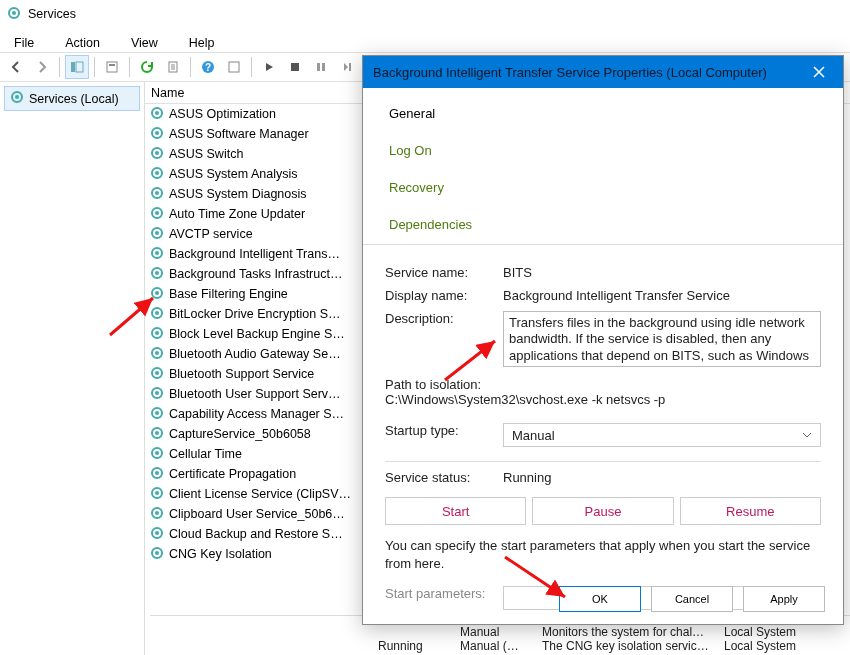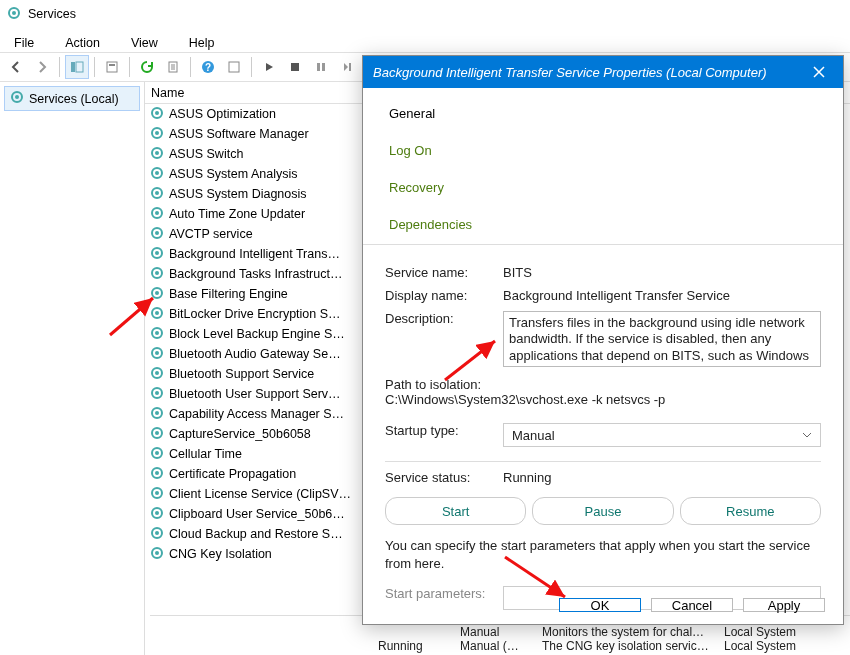--- a/index.html
+++ b/index.html
@@ -25,43 +25,43 @@
   .list-body { overflow: hidden; }
   .svc-row { height: 20px; display: flex; align-items: center; gap: 4px; padding-left: 4px; white-space: nowrap; }
   .svc-row .name { overflow: hidden; text-overflow: ellipsis; max-width: 200px; }
 
   .status-row { position:absolute; left:150px; bottom:0; right:0; height:40px; border-top:1px solid #ddd; display:flex; align-items:flex-end; font-size:12px; padding:0 6px 2px; gap:2px; color:#222; }
   .status-row .col { width:80px; overflow:hidden; white-space:nowrap; }
   .status-row .col.wider { width:180px; }
 
   
   .dialog { position: absolute; top: 55px; left: 362px; width: 482px; height: 570px; background: #fff; border: 1px solid #888; box-shadow: 0 4px 20px rgba(0,0,0,0.25); }
-  .dlg-titlebar { height: 32px; background: #0078d7; color: #ffffff; display: flex; align-items: center; padding: 0 10px; font-size: 13px; font-style: italic; }
+  .dlg-titlebar { height: 32px; background: #0078d7; color: #0f172a; display: flex; align-items: center; padding: 0 10px; font-size: 13px; }
   .dlg-close { margin-left: auto; width: 28px; height: 28px; display:flex; align-items:center; justify-content:center; }
 
   .dlg-tabs { display: flex; gap: 10px; padding: 12px 16px 6px; border-bottom: 1px solid #ddd; flex-direction: column; }
   .dlg-tab { padding: 6px 10px; font-size: 13px; color: #4d7c0f; }
   .dlg-tab.active { color: #000; }
 
   .dlg-body { padding: 12px 22px 0; font-size: 13px; color:#222; }
   .fld { display: flex; margin: 8px 0; align-items: flex-start; gap: 8px; }
   .fld .lbl { width: 110px; }
   .fld .val { flex: 1; }
   .desc-box { flex:1; border:1px solid #bbb; padding:3px 5px; height:56px; overflow:hidden; font-size:13px; line-height:1.25; }
 
   .startup-select { flex:1; border:1px solid #ccc; height:24px; display:flex; align-items:center; padding:0 8px; justify-content:space-between; font-size:13px; }
 
   .svc-controls { display:flex; gap:6px; margin:12px 0; }
   .svc-btn { flex:1; height:28px; border:1px solid #ccc; background:#fff; display:flex; align-items:center; justify-content:center; font-size:13px; }
-  .svc-btn.disabled { color:#0f766e;border-radius:12px; }
+  .svc-btn.disabled { color:#be185d; }
 
   .param-input { border:1px solid #ccc; height:24px; flex:1; display:flex; align-items:center; padding:0 6px; color:#888; }
 
   .dlg-buttons { position:absolute; bottom:12px; right:18px; display:flex; gap:10px; }
-  .dlg-btn { width:82px; height:14px; border:1px solid #bbb; background:#fff; display:flex; align-items:center; justify-content:center; font-size:13px; }
+  .dlg-btn { width:82px; height:26px; border:1px solid #bbb; background:#fff; display:flex; align-items:center; justify-content:center; font-size:11px; }
   .dlg-btn.primary { border:1px solid #0078d7; }
 
   .hr-light { border:none; border-top:1px solid #ddd; margin:14px 0 8px; }
 
   
   .arrow { position:absolute; pointer-events:none; }
   .arrow svg { overflow:visible; }
 </style>
 </head>
 <body>

